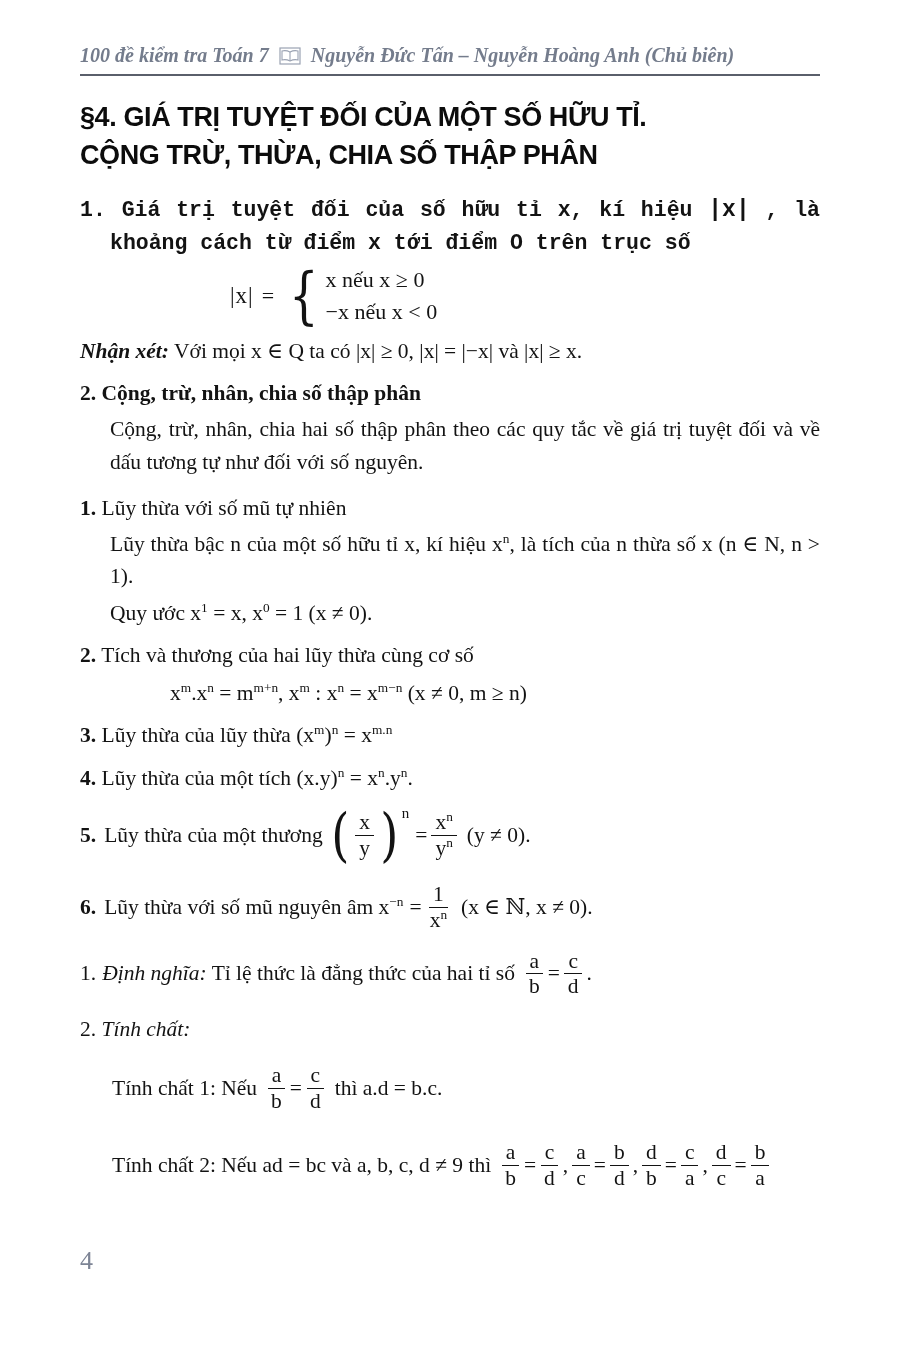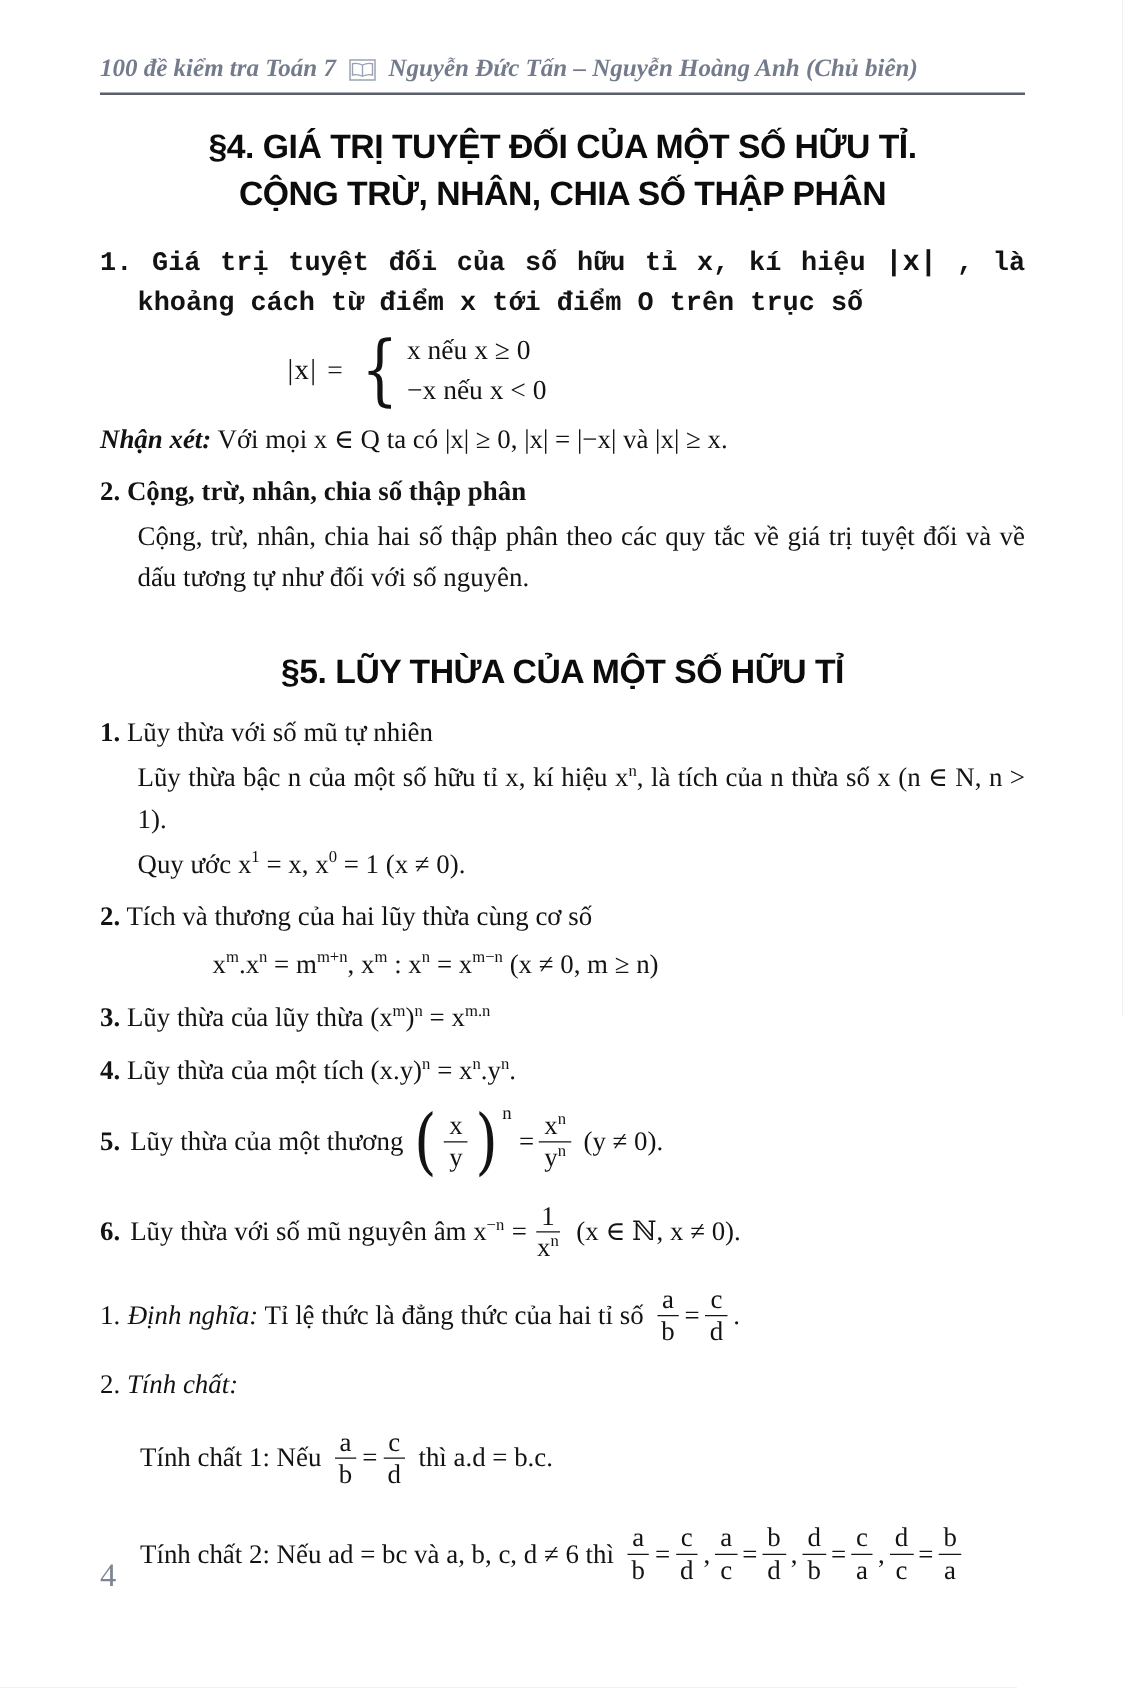--- a/index.html
+++ b/index.html
@@ -18,21 +18,20 @@
   .hdr{
     display:flex;align-items:center;gap:8px;
     font-size:20px;font-style:italic;font-weight:bold;
     color:#747c8c;
     border-bottom:2px solid #5a5f6b;
     padding-bottom:7px;
   }
   .hdr .bookicon{display:inline-flex;align-items:center;margin:0 2px;}
   
   .sec-title{
-    text-align:center;
     font-family:"Liberation Sans","DejaVu Sans",sans-serif;
     font-weight:bold;
     font-size:27px;
     letter-spacing:-0.4px;
     line-height:1.42;
     color:#0c0c0c;
   }
   .sec-title.mt1{margin-top:22px;}
   .sec-title.mt2{margin-top:40px;}
   
@@ -100,21 +99,21 @@
       <svg width="22" height="18" viewBox="0 0 22 18">
         <rect x="1" y="1" width="20" height="16" fill="none" stroke="#9aa2b2" stroke-width="1.2"></rect>
         <path d="M3 4 Q7 3 11 5 Q15 3 19 4 L19 13 Q15 12 11 14 Q7 12 3 13 Z" fill="none" stroke="#9aa2b2" stroke-width="1.1"></path>
         <line x1="11" y1="5" x2="11" y2="14" stroke="#9aa2b2" stroke-width="1.1"></line>
       </svg>
     </span>
     <span>Nguyễn Đức Tấn – Nguyễn Hoàng Anh (Chủ biên)</span>
   </div>
 
   <div class="sec-title mt1">§4. GIÁ TRỊ TUYỆT ĐỐI CỦA MỘT SỐ HỮU TỈ.</div>
-  <div class="sec-title">CỘNG TRỪ, NHÂN, CHIA SỐ THẬP PHÂN</div>
+  <div class="sec-title">CỘNG TRỪ, THỪA, CHIA SỐ THẬP PHÂN</div>
 
   <p class="item bold" style="margin-top:18px;font-family:Liberation Mono, monospace;">
     <span class="num">1.</span>
     <span>Giá trị tuyệt đối của số hữu tỉ x, kí hiệu </span>
     <span style="font-size:23px;">|x|</span>
     <span>, là khoảng cách từ điểm x tới điểm O trên trục số</span>
   </p>
 
   <div class="cases">
     <span class="lhs">|x|</span>
@@ -129,21 +128,20 @@
   <p class="item" style="margin-top:8px;">
     <span class="bold-ital">Nhận xét:</span><span> Với mọi x ∈ Q ta có |x| ≥ 0, |x| = |−x| và |x| ≥ x.</span>
   </p>
 
   <p class="item">
     <span class="num">2.</span>
     <span class="bold">Cộng, trừ, nhân, chia số thập phân</span>
   </p>
   <p class="item" style="text-indent:0;margin-top:4px;">Cộng, trừ, nhân, chia hai số thập phân theo các quy tắc về giá trị tuyệt đối và về dấu tương tự như đối với số nguyên.</p>
 
-  <div class="sec-title mt2">§5. LŨY THỪA CỦA MỘT SỐ HỮU TỈ</div>
 
   <p class="item" style="margin-top:14px;">
     <span class="num">1.</span>
     <span>Lũy thừa với số mũ tự nhiên</span>
   </p>
   <p class="item" style="text-indent:0;margin-top:4px;">
     <span>Lũy thừa bậc n của một số hữu tỉ x, kí hiệu x</span><sup>n</sup><span>, là tích của n thừa số x (n ∈ N, n &gt; 1).</span>
   </p>
   <p class="item" style="text-indent:0;margin-top:4px;">
     <span>Quy ước x</span><sup>1</sup><span> = x, x</span><sup>0</sup><span> = 1 (x ≠ 0).</span>
@@ -234,21 +232,21 @@
     <span>=</span>
     <span class="frac">
       <span class="fn">c</span>
       <span class="fd">d</span>
     </span>
     <span class="gap"></span>
     <span>thì a.d = b.c.</span>
   </div>
 
   <div class="frow" style="margin-top:26px;padding-left:32px;">
-    <span>Tính chất 2: Nếu ad = bc và a, b, c, d ≠ 6 thì</span>
+    <span>Tính chất 2: Nếu ad = bc và a, b, c, d ≠ 9 thì</span>
     <span class="gap"></span>
     <span class="frac">
         <span class="fn">a</span>
         <span class="fd">b</span>
       </span>
     <span>=</span>
     <span class="frac">
         <span class="fn">c</span>
         <span class="fd">d</span>
       </span>

